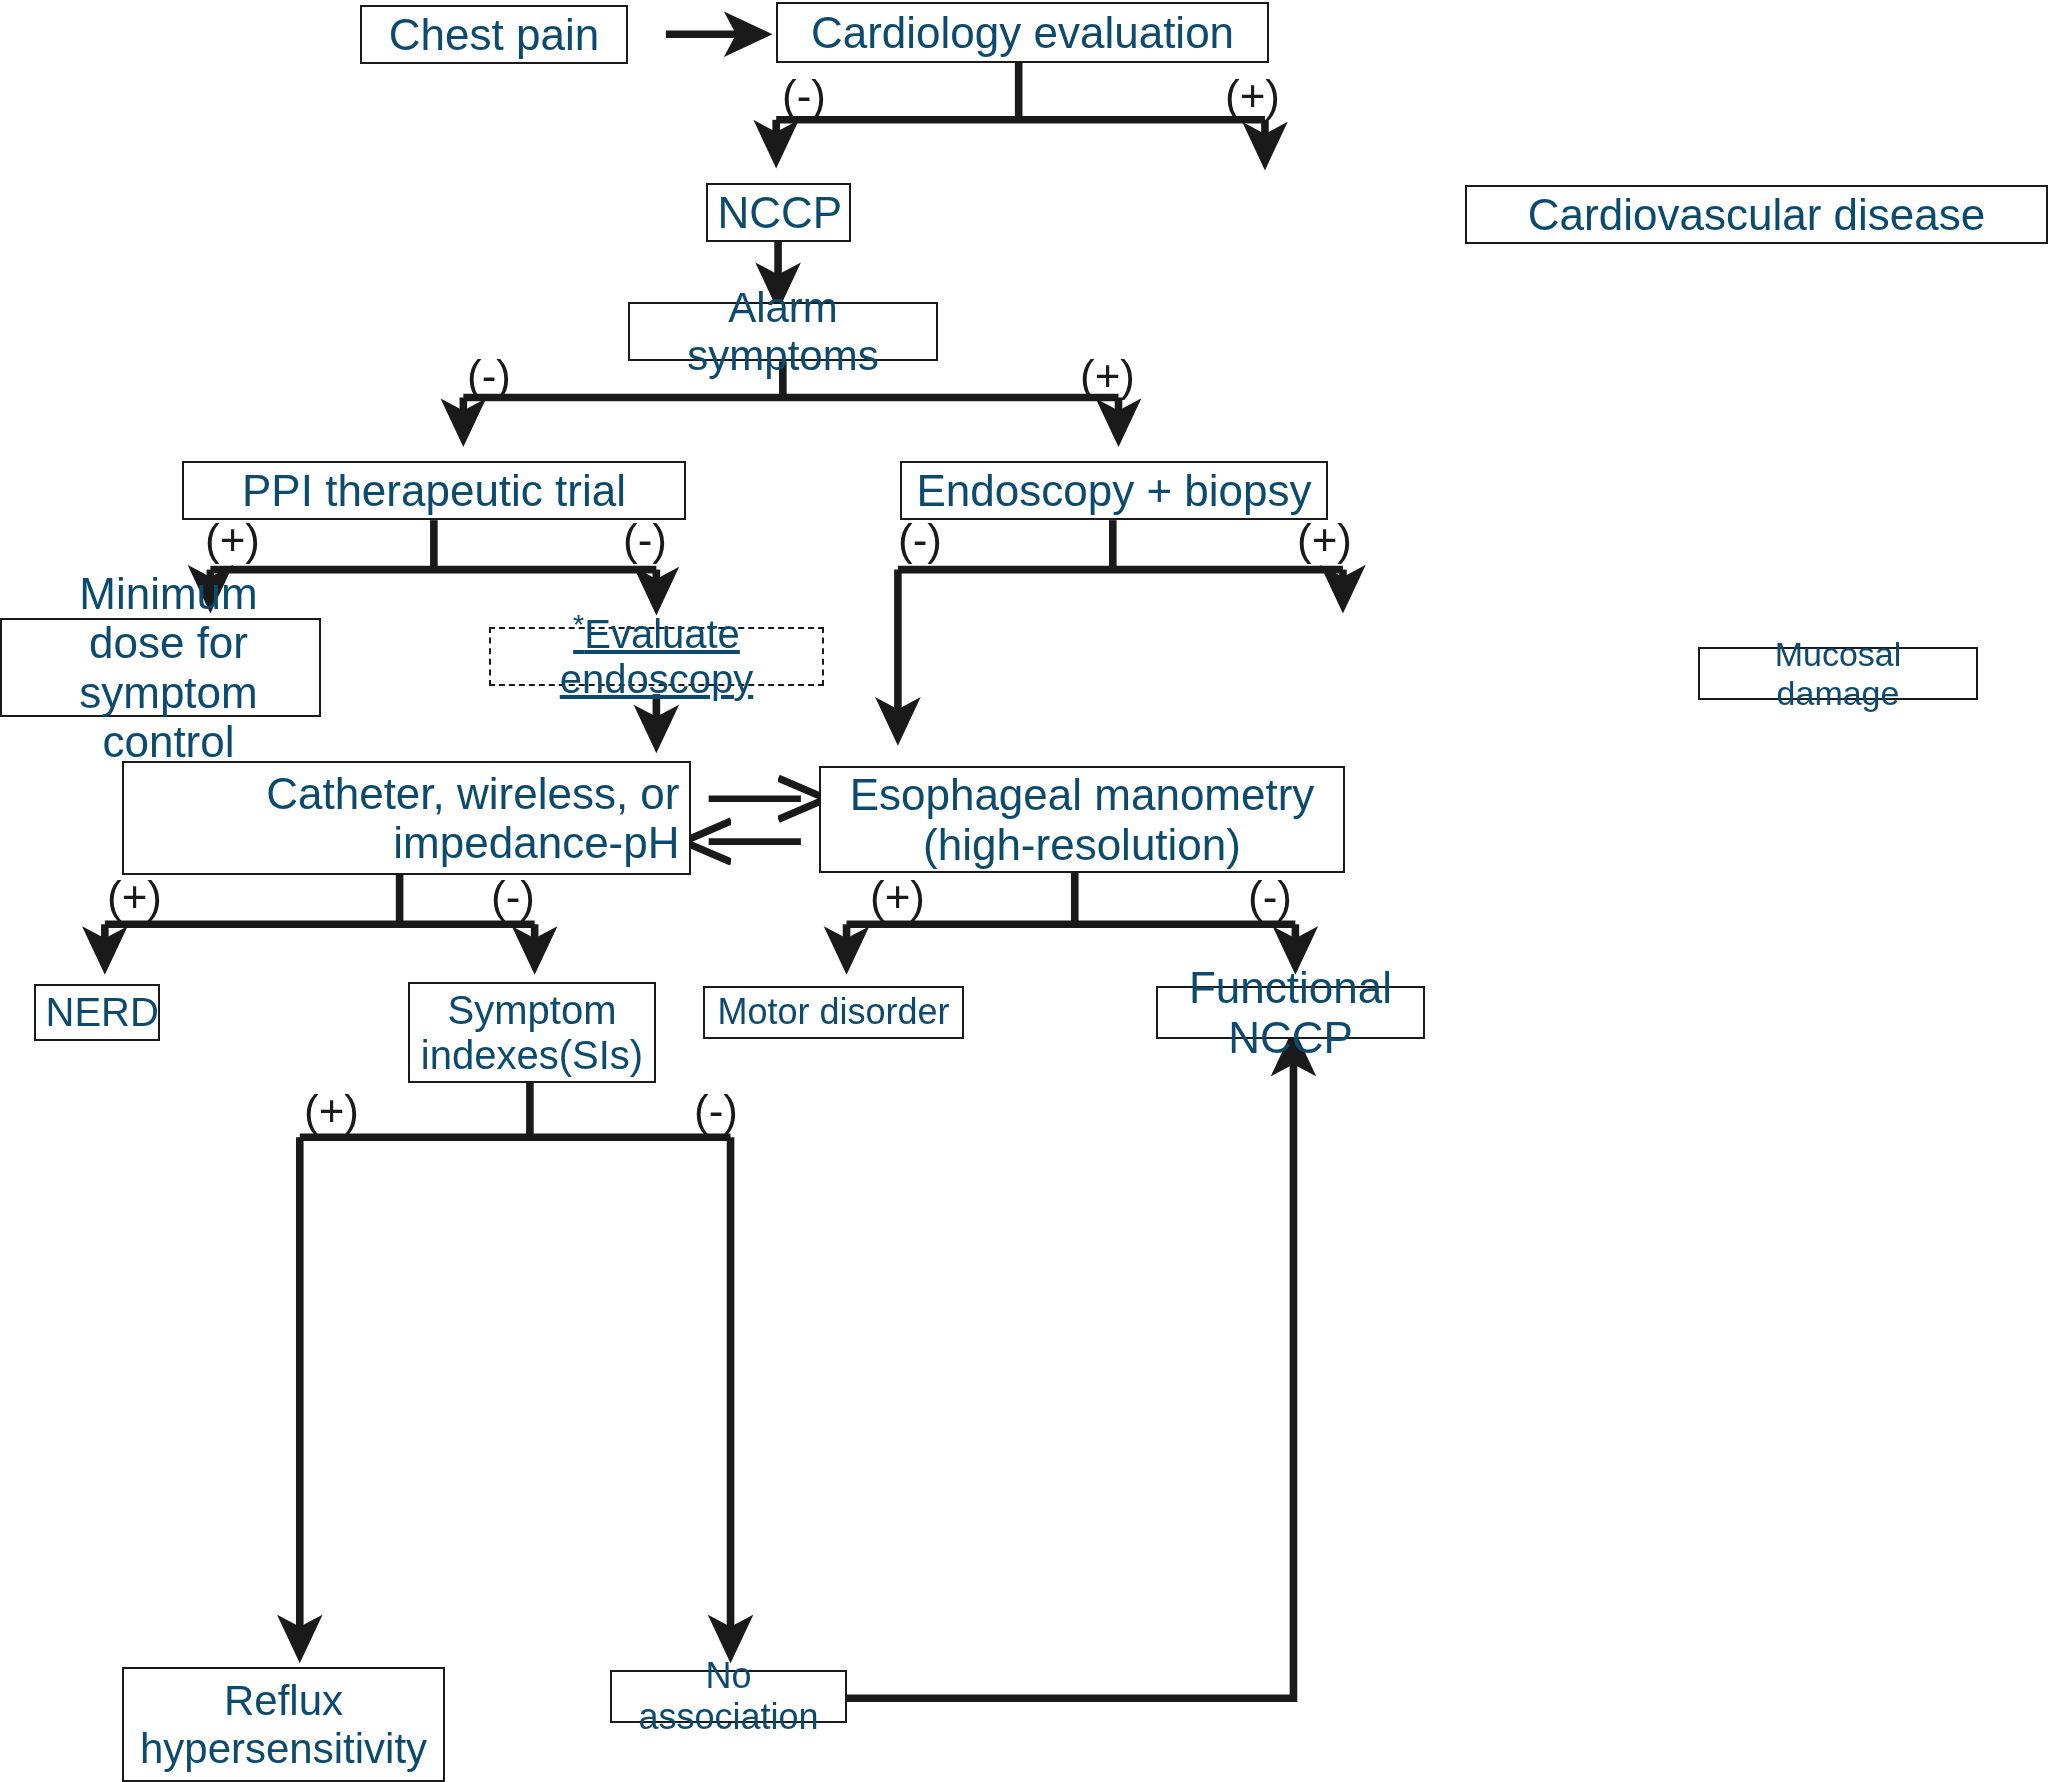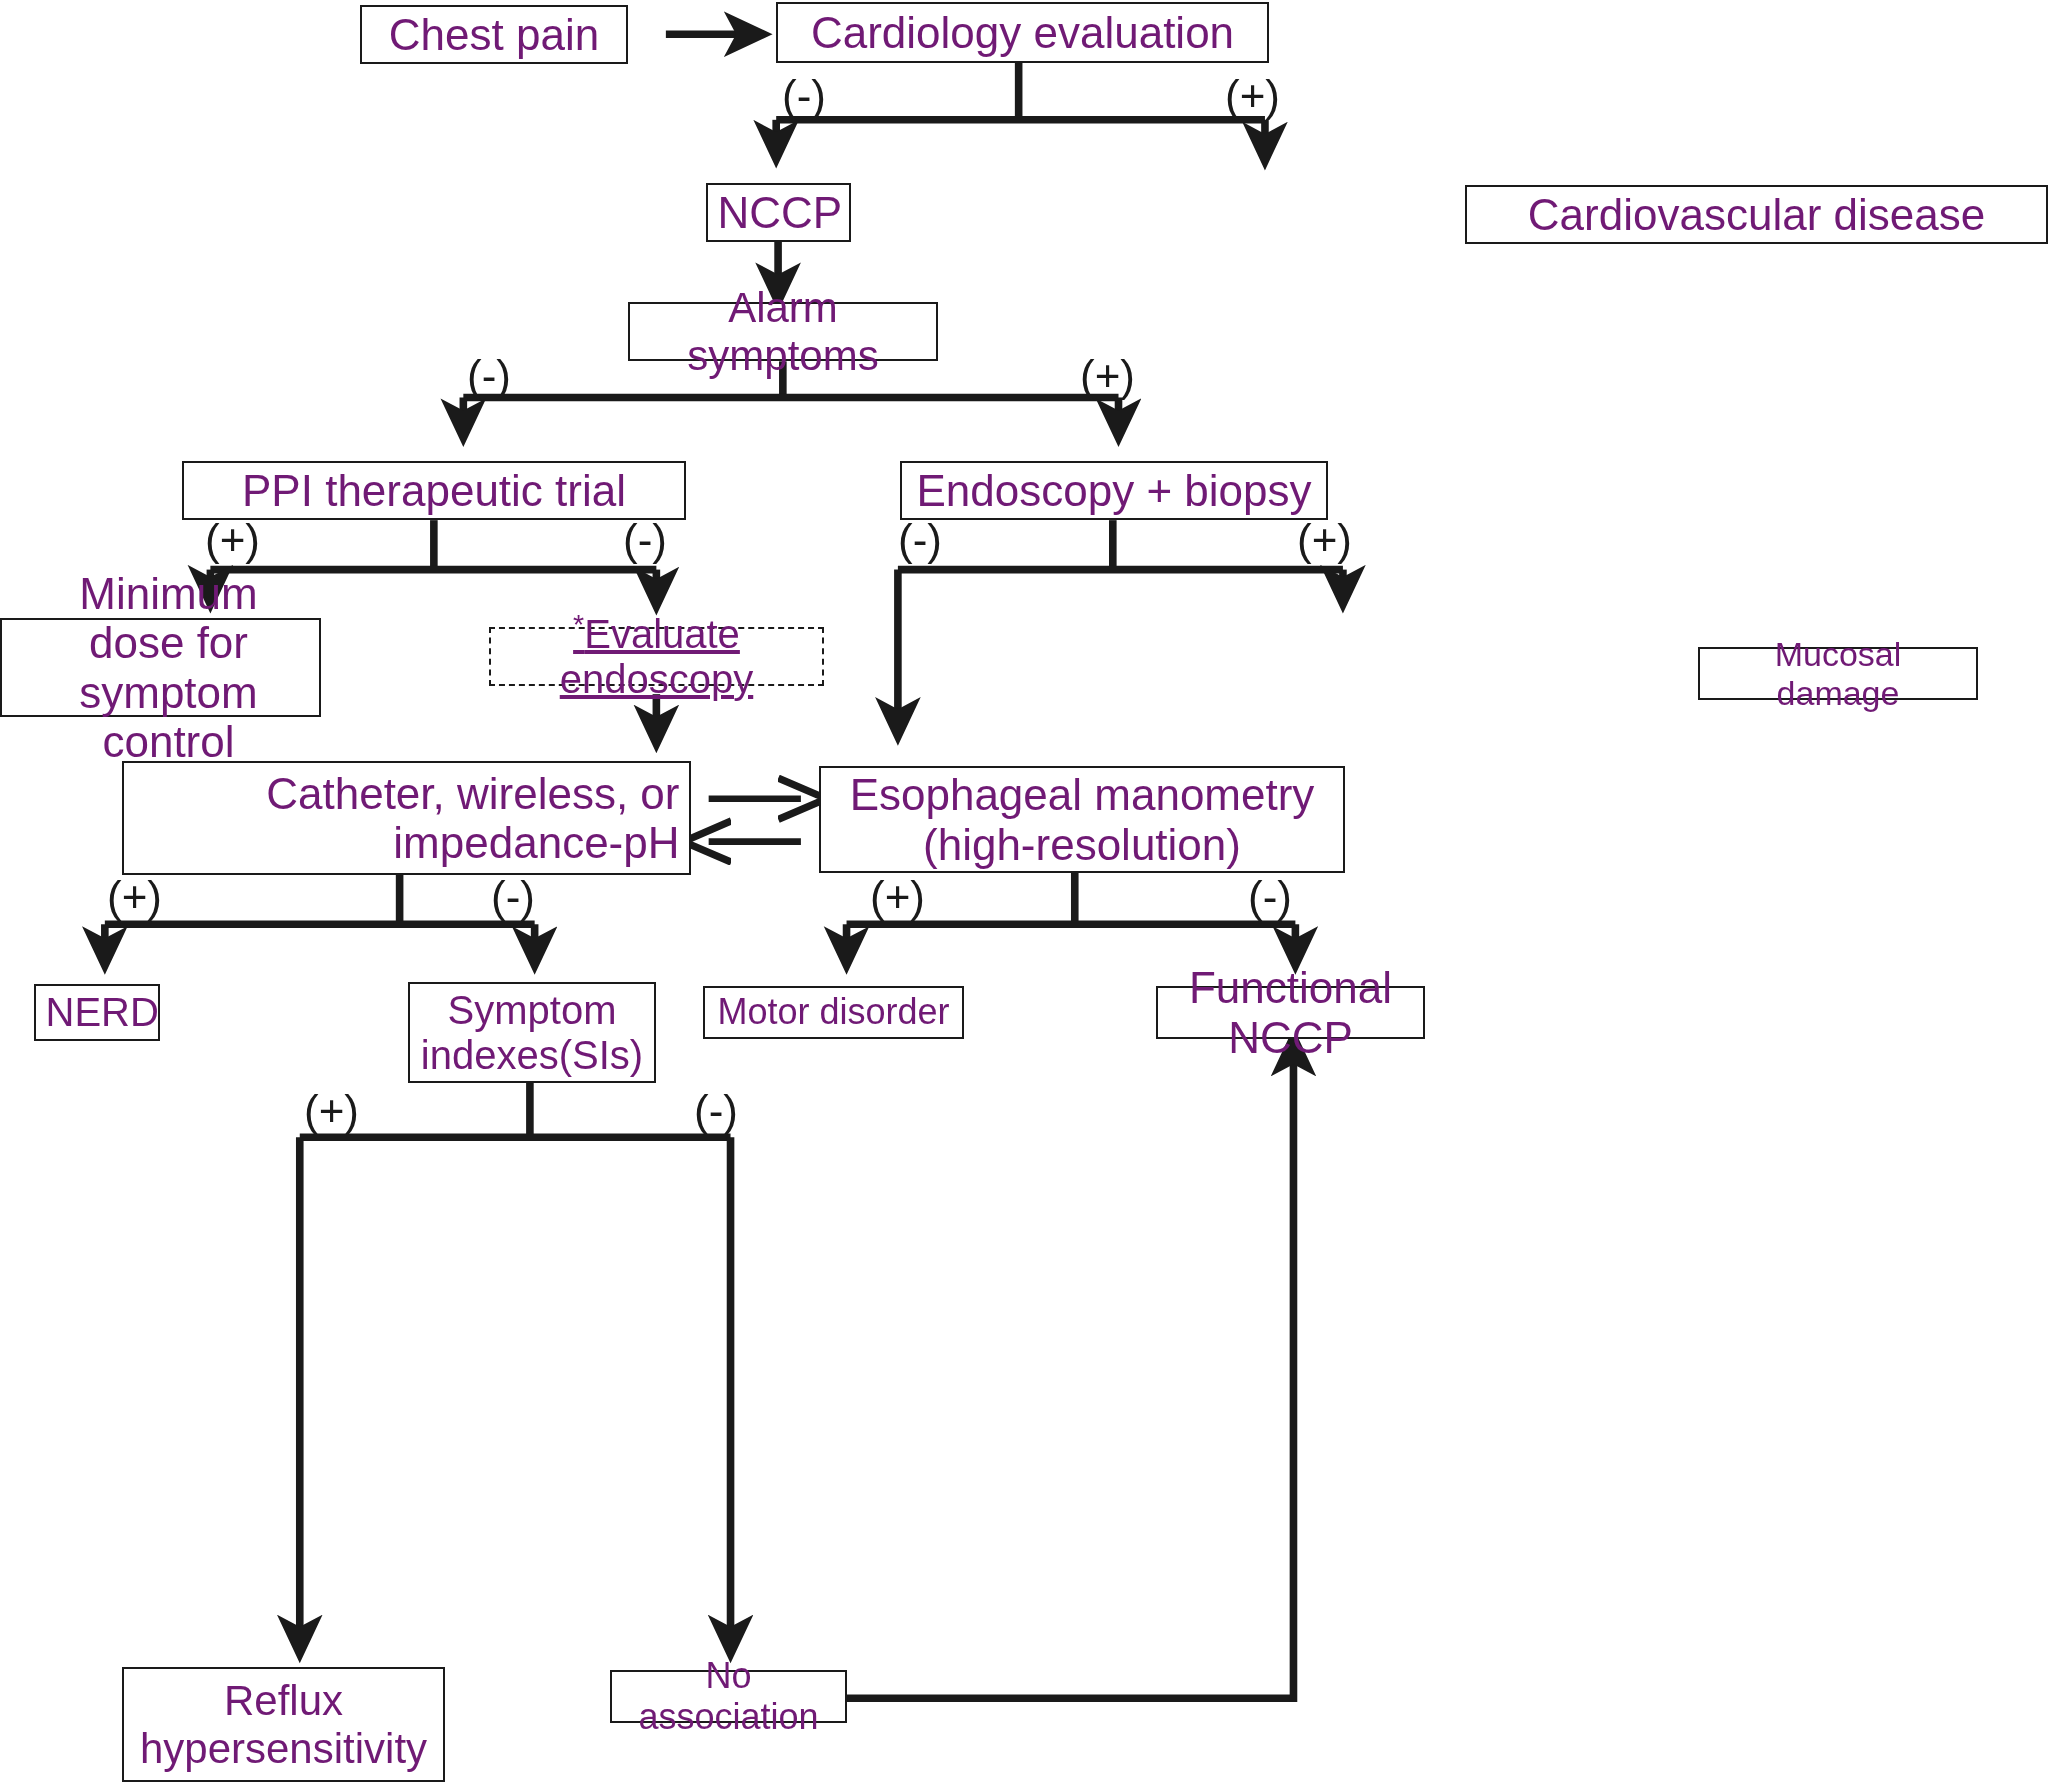--- a/index.html
+++ b/index.html
@@ -28,21 +28,21 @@
   .node-box {
     position: absolute;
     box-sizing: border-box;
     background: #ffffff;
     border: 2.9px solid #1a1a1a;
     display: flex;
     align-items: center;
     justify-content: center;
     text-align: center;
     line-height: 1.12;
-    color: #701a75;
+    color: #0c4a6e;
   }
   .node-box.dashed {
     border: 2.9px dashed #1a1a1a;
   }
   .node-label {
     display: block;
     width: 100%;
     padding: 0 9.5px;
     box-sizing: border-box;
     white-space: pre-line;

